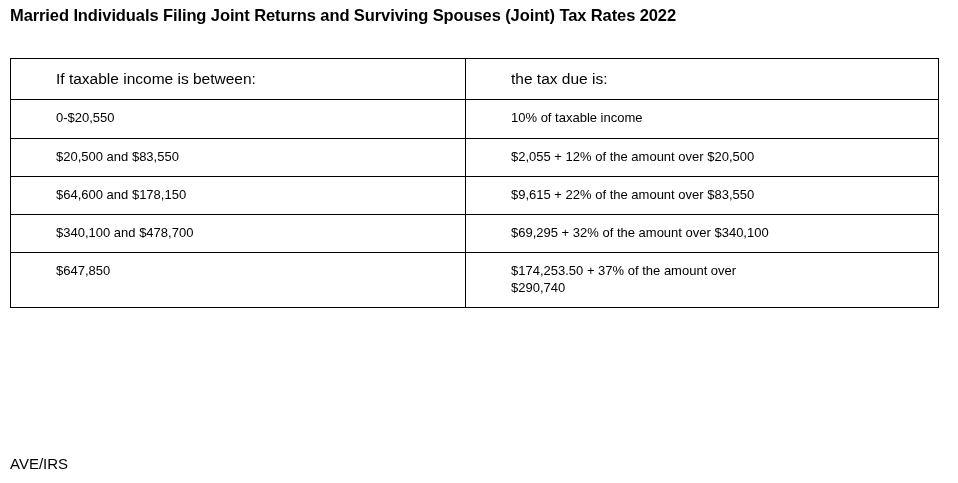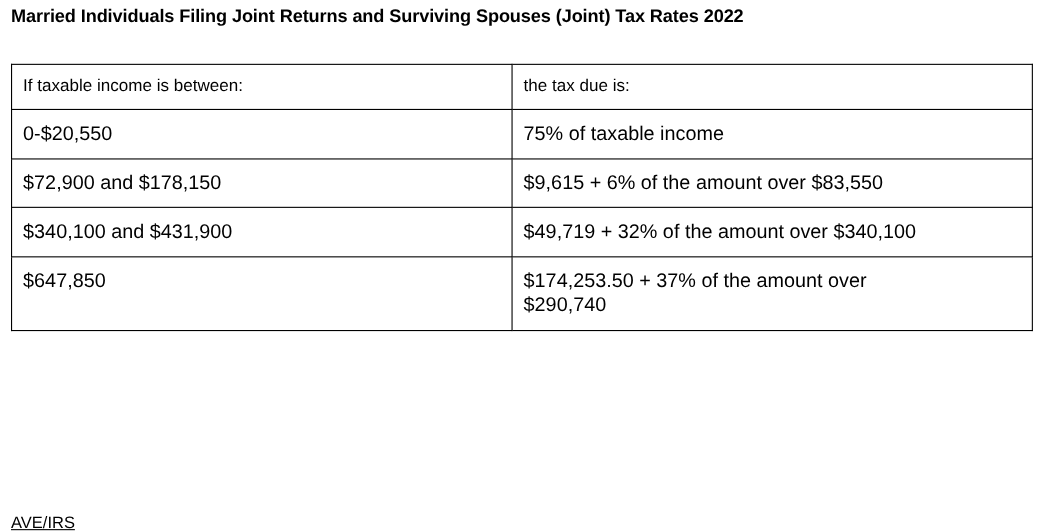--- a/index.html
+++ b/index.html
@@ -34,40 +34,40 @@
     position: absolute;
     left: 10px;
     top: 58px;
     width: 928px;
     border-collapse: collapse;
     table-layout: fixed;
   }
   .tax-table td {
     border: 1.6px solid #000000;
     padding: 10px 10px 11px 10px;
-    font-size: 18px;
+    font-size: 13px;
     line-height: 1.25;
     vertical-align: top;
     background: #ffffff;
   }
   .col-left { width: 455px; }
   .col-right { width: 473px; }
   .row-header td {
     font-size: 15.5px;
   }
   .footnote {
     position: absolute;
     left: 10px;
-    top: 467px;
+    top: 455px;
     font-size: 15px;
-    text-decoration: underline;
   }
   .cell-text {
     display: block;
     white-space: pre-line;
+    margin-left: 35px;
   }
 </style>
 </head>
 <body>
 
 <div class="page">
 
   <div class="title">Married Individuals Filing Joint Returns and Surviving Spouses (Joint) Tax Rates 2022</div>
 
   <table class="tax-table">
@@ -82,37 +82,45 @@
         </td>
         <td>
           <span class="cell-text">the tax due is:</span>
         </td>
       </tr>
       <tr>
         <td>
           <span class="cell-text">0-$20,550</span>
         </td>
         <td>
-          <span class="cell-text">75% of taxable income</span>
+          <span class="cell-text">10% of taxable income</span>
         </td>
       </tr>
       <tr>
         <td>
-          <span class="cell-text">$72,900 and $178,150</span>
+          <span class="cell-text">$20,500 and $83,550</span>
         </td>
         <td>
-          <span class="cell-text">$9,615 + 6% of the amount over $83,550</span>
+          <span class="cell-text">$2,055 + 12% of the amount over $20,500</span>
         </td>
       </tr>
       <tr>
         <td>
-          <span class="cell-text">$340,100 and $431,900</span>
+          <span class="cell-text">$64,600 and $178,150</span>
         </td>
         <td>
-          <span class="cell-text">$49,719 + 32% of the amount over $340,100</span>
+          <span class="cell-text">$9,615 + 22% of the amount over $83,550</span>
+        </td>
+      </tr>
+      <tr>
+        <td>
+          <span class="cell-text">$340,100 and $478,700</span>
+        </td>
+        <td>
+          <span class="cell-text">$69,295 + 32% of the amount over $340,100</span>
         </td>
       </tr>
       <tr>
         <td>
           <span class="cell-text">$647,850</span>
         </td>
         <td>
           <span class="cell-text">$174,253.50 + 37% of the amount over
 $290,740</span>
         </td>

